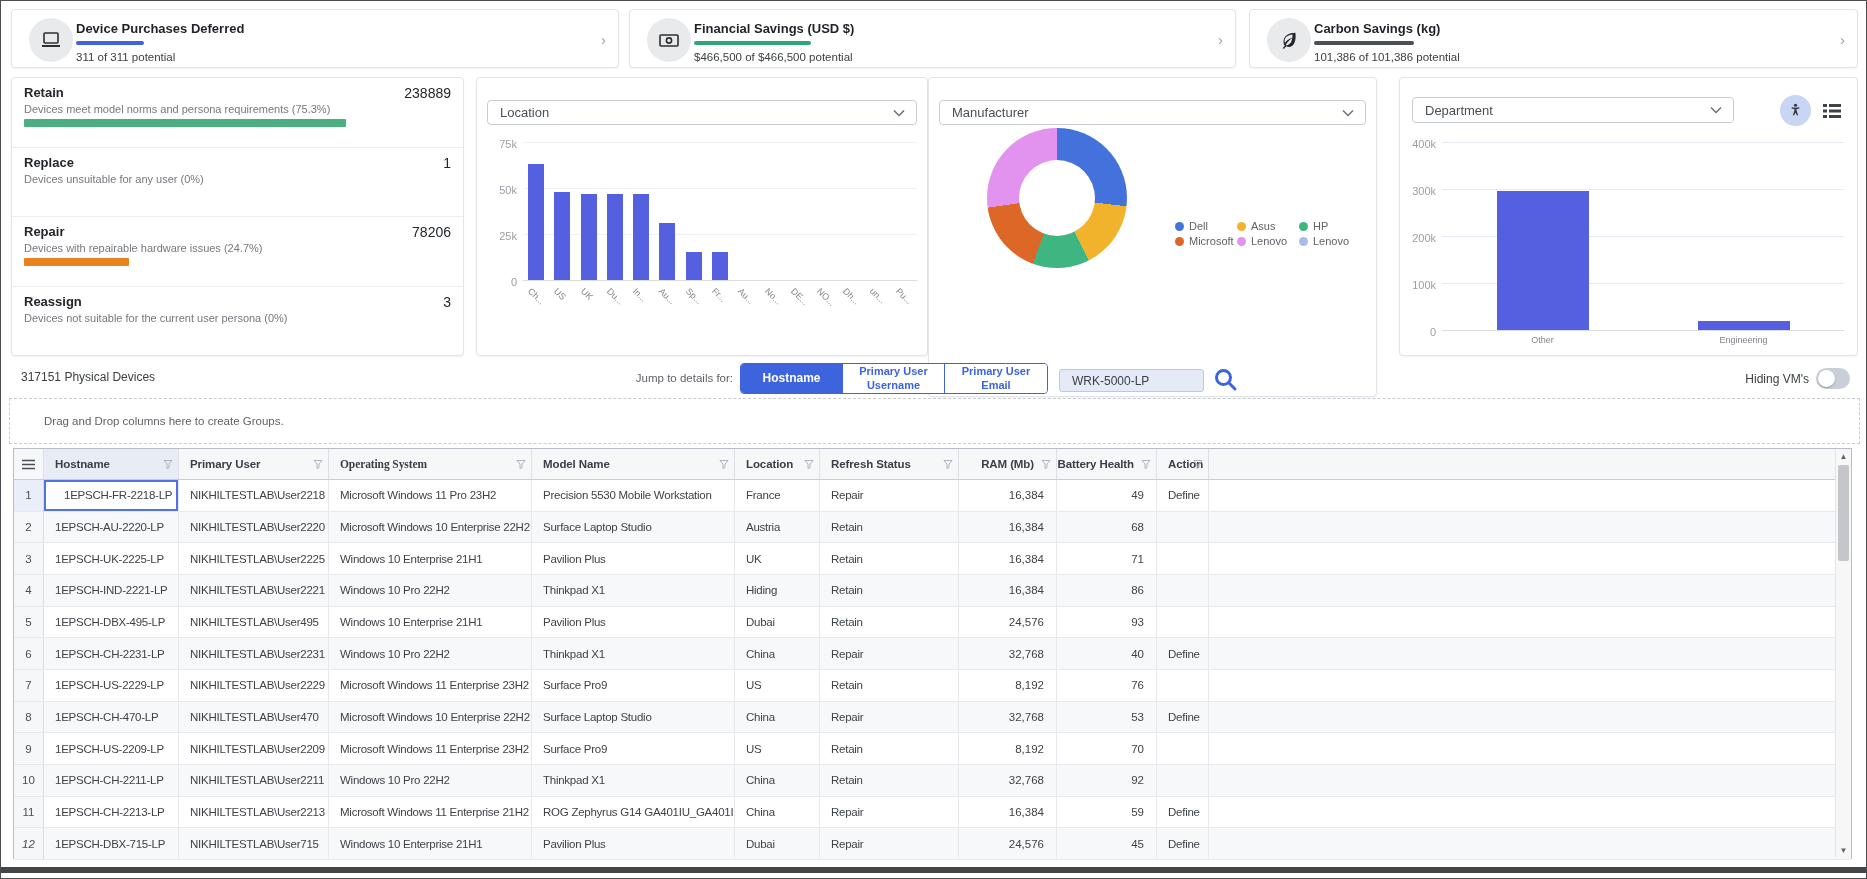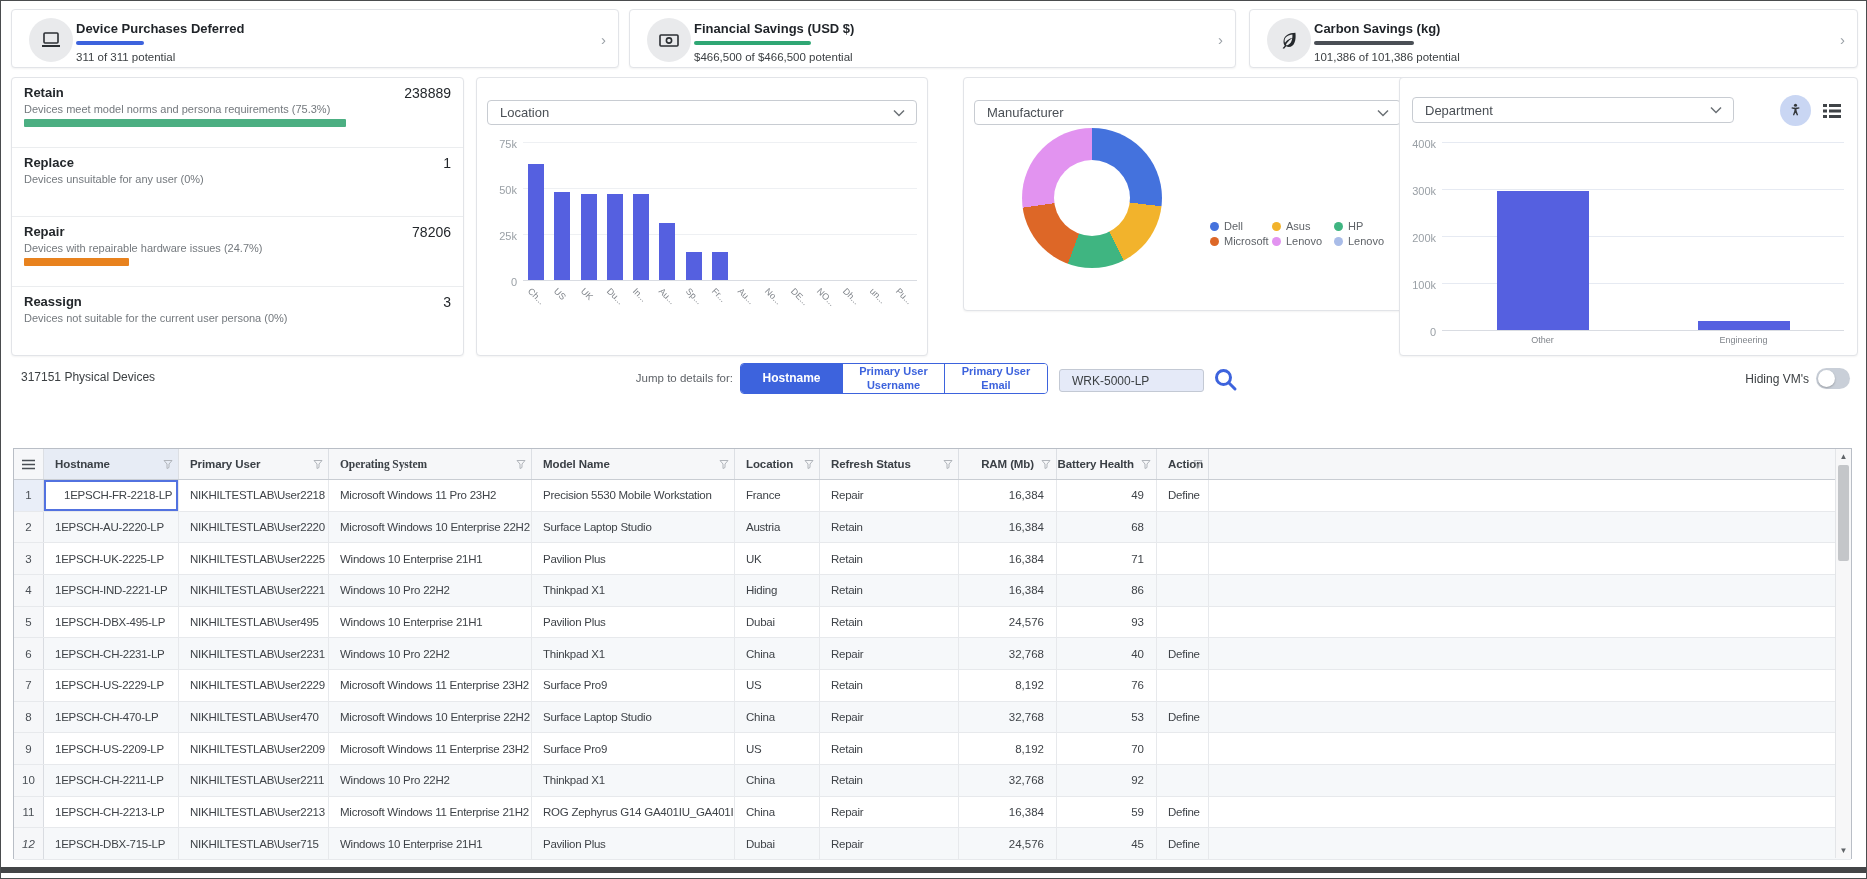--- a/index.html
+++ b/index.html
@@ -16,21 +16,21 @@
   
   #recPanel { left:10px; top:76px; width:453px; height:279px; display:flex; flex-direction:column; }
   .rec-row { flex:1; position:relative; border-bottom:1px solid #ebedef; padding:7px 12px 0 12px; }
   .rec-row:last-child { border-bottom:none; }
   .rec-title { font-size:13px; font-weight:bold; color:#23272b; }
   .rec-count { position:absolute; right:12px; top:7px; font-size:14px; color:#23272b; }
   .rec-desc { font-size:11px; color:#74797e; margin-top:3px; }
   .rec-bar { height:8px; margin-top:4px; border-radius:1px; }
   
   #locPanel { left:475px; top:76px; width:452px; height:279px; }
-  #manPanel { left:962px; top:76px; width:449px; height:234px; }
+  #manPanel { left:927px; top:76px; width:449px; height:320px; }
   #depPanel { left:1398px; top:76px; width:459px; height:279px; }
   .dropdown { position:absolute; border:1px solid #c8ccd2; border-radius:4px; background:#fff; font-size:13px; color:#4a4f55; display:flex; align-items:center; padding-left:12px; }
   .dd-chev { position:absolute; right:11px; top:50%; transform:translateY(-50%); }
   .gridline { position:absolute; height:1px; background:#eef0f3; }
   .gridline.base { background:#d9dce2; }
   .ytick { position:absolute; font-size:11px; color:#9aa0a6; text-align:right; width:30px; }
   .chart-bar { position:absolute; background:#5560e0; }
   .xlab { position:absolute; font-size:9px; color:#80858b; white-space:nowrap; }
   .xlab.rot { transform:rotate(45deg); transform-origin:left top; }
   .donut { position:absolute; border-radius:50%; }
@@ -276,20 +276,23 @@
     <svg width="27" height="27" viewBox="0 0 27 27" fill="none" stroke="#3d63dd" stroke-width="3">
         <circle cx="11.5" cy="11.5" r="7"></circle>
         <path d="M16.8 16.8 L23 23" stroke-linecap="round"></path>
       </svg>
   </div>
   <div class="hiding-label">Hiding VM's</div>
   <div class="toggle">
       <div class="toggle-knob"></div>
     </div>
 
+  <div class="groupbar">
+    <div class="group-hint">Drag and Drop columns here to create Groups.</div>
+  </div>
 
   <div class="grid">
     <div class="g-header" id="gHeader">
         <div class="g-hcell num" style="width:30px;">
           <svg width="13" height="11" viewBox="0 0 13 11" fill="none" stroke="#4a4f55" stroke-width="1.4">
             <path d="M0 1.5h13M0 5.5h13M0 9.5h13"></path>
           </svg>
         </div>
         <div class="g-hcell sel" style="width:135px;">Hostname<svg class="funnel" width="10" height="10" viewBox="0 0 10 10" fill="none" stroke="#b0b4ba" stroke-width="1">
             <path d="M1 1.5h8L6 5v3.5l-2 1V5L1 1.5z"></path>

